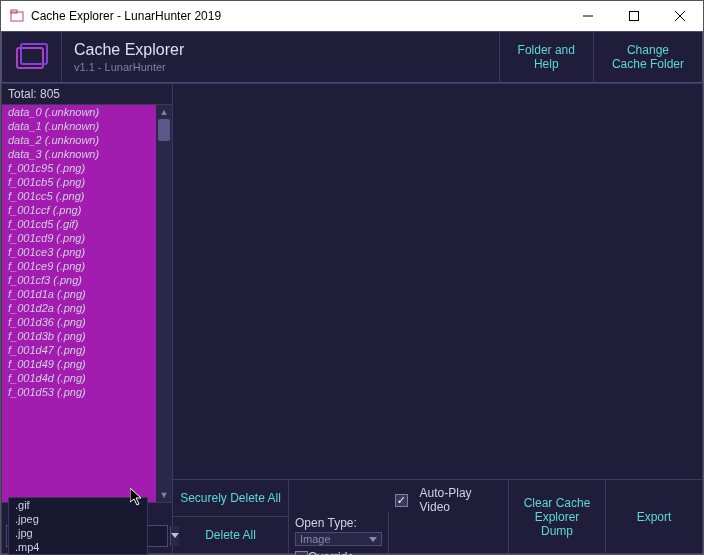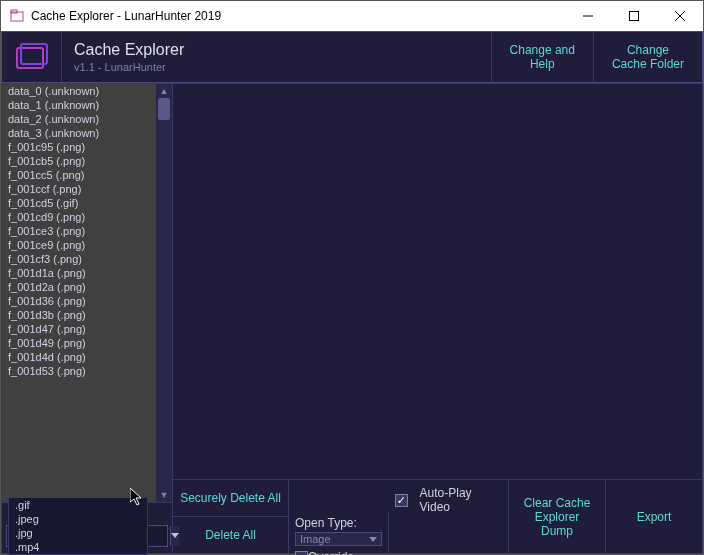--- a/index.html
+++ b/index.html
@@ -13,21 +13,21 @@
 .win-btn svg { display: block; }
 .header { height: 52px; background: #1f1d3a; border: 1px solid #4a4a7a; display: flex; align-items: center; }
 .header-iconbox { width: 60px; height: 50px; display: flex; align-items: center; justify-content: center; border-right: 1px solid #3a3860; }
 .header-text { flex: 1; padding: 4px 12px; }
 .header-title { color: #e0e0f0; font-size: 16px; }
 .header-sub { color: #8080a0; font-size: 11px; margin-top: 2px; }
 .header-btn { height: 50px; padding: 0 18px; border-left: 1px solid #3a3860; display: flex; align-items: center; justify-content: center; text-align: center; color: #5bd8d8; font-size: 12px; cursor: pointer; }
 .body { flex: 1; display: flex; background: #1f1d3a; min-height: 0; }
 .left { width: 172px; display: flex; flex-direction: column; border: 1px solid #3a3860; position: relative; }
 .total { background: #1f1d3a; color: #d0d0e0; font-size: 12px; padding: 3px 6px; border-bottom: 1px solid #3a3860; }
-.listwrap { flex: 1; display: flex; background: #404040; min-height: 0; }
+.listwrap { flex: 1; display: flex; background: #a21caf; min-height: 0; font-style: italic; }
 .list { flex: 1; overflow-y: auto; overflow-x: hidden; }
 .list-item { color: #d0d0e0; font-size: 11px; padding: 1px 6px; white-space: nowrap; cursor: pointer; }
 .scroll { width: 16px; background: #2a2848; display: flex; flex-direction: column; }
 .scroll-btn { height: 14px; display: flex; align-items: center; justify-content: center; color: #8080a0; font-size: 9px; cursor: pointer; }
 .scroll-track { flex: 1; position: relative; }
 .scroll-thumb { position: absolute; top: 0; left: 2px; right: 2px; height: 22px; background: #5a5888; border-radius: 2px; }
 .filter-label { color: #d0d0e0; font-size: 12px; padding: 3px 6px; border-top: 1px solid #3a3860; }
 .filter-box { display: flex; margin: 2px 4px 6px 4px; border: 1px solid #4a4a7a; background: #1a1833; height: 22px; }
 .filter-input { flex: 1; background: transparent; border: none; color: #fff; padding: 0 4px; font-size: 12px; outline: none; }
 .filter-dd-btn { width: 18px; background: #2a2848; border-left: 1px solid #4a4a7a; display: flex; align-items: center; justify-content: center; color: #c0c0d0; cursor: pointer; }
@@ -89,32 +89,33 @@
       <svg width="38" height="34" viewBox="0 0 38 34">
           <rect x="4" y="8" width="26" height="20" rx="2" fill="none" stroke="#b040c0" stroke-width="2"></rect>
           <rect x="8" y="4" width="26" height="20" rx="2" fill="none" stroke="#8040e0" stroke-width="2"></rect>
         </svg>
     </div>
     <div class="header-text">
       <div class="header-title">Cache Explorer</div>
       <div class="header-sub">v1.1 - LunarHunter</div>
     </div>
     <div class="header-btn">
-        <span style="white-space:pre-line">Change and
+        <span style="white-space:pre-line">Folder and
 Help</span>
       </div>
     <div class="header-btn">
         <span style="white-space:pre-line">Change
 Cache Folder</span>
       </div>
   </div>
 
   <div class="body">
 
     <div class="left">
+      <div class="total">Total: 805</div>
       <div class="listwrap">
         <div class="list" id="file-list">
             <div class="list-item">data_0 (.unknown)</div>
             <div class="list-item">data_1 (.unknown)</div>
             <div class="list-item">data_2 (.unknown)</div>
             <div class="list-item">data_3 (.unknown)</div>
             <div class="list-item">f_001c95 (.png)</div>
             <div class="list-item">f_001cb5 (.png)</div>
             <div class="list-item">f_001cc5 (.png)</div>
             <div class="list-item">f_001ccf (.png)</div>

